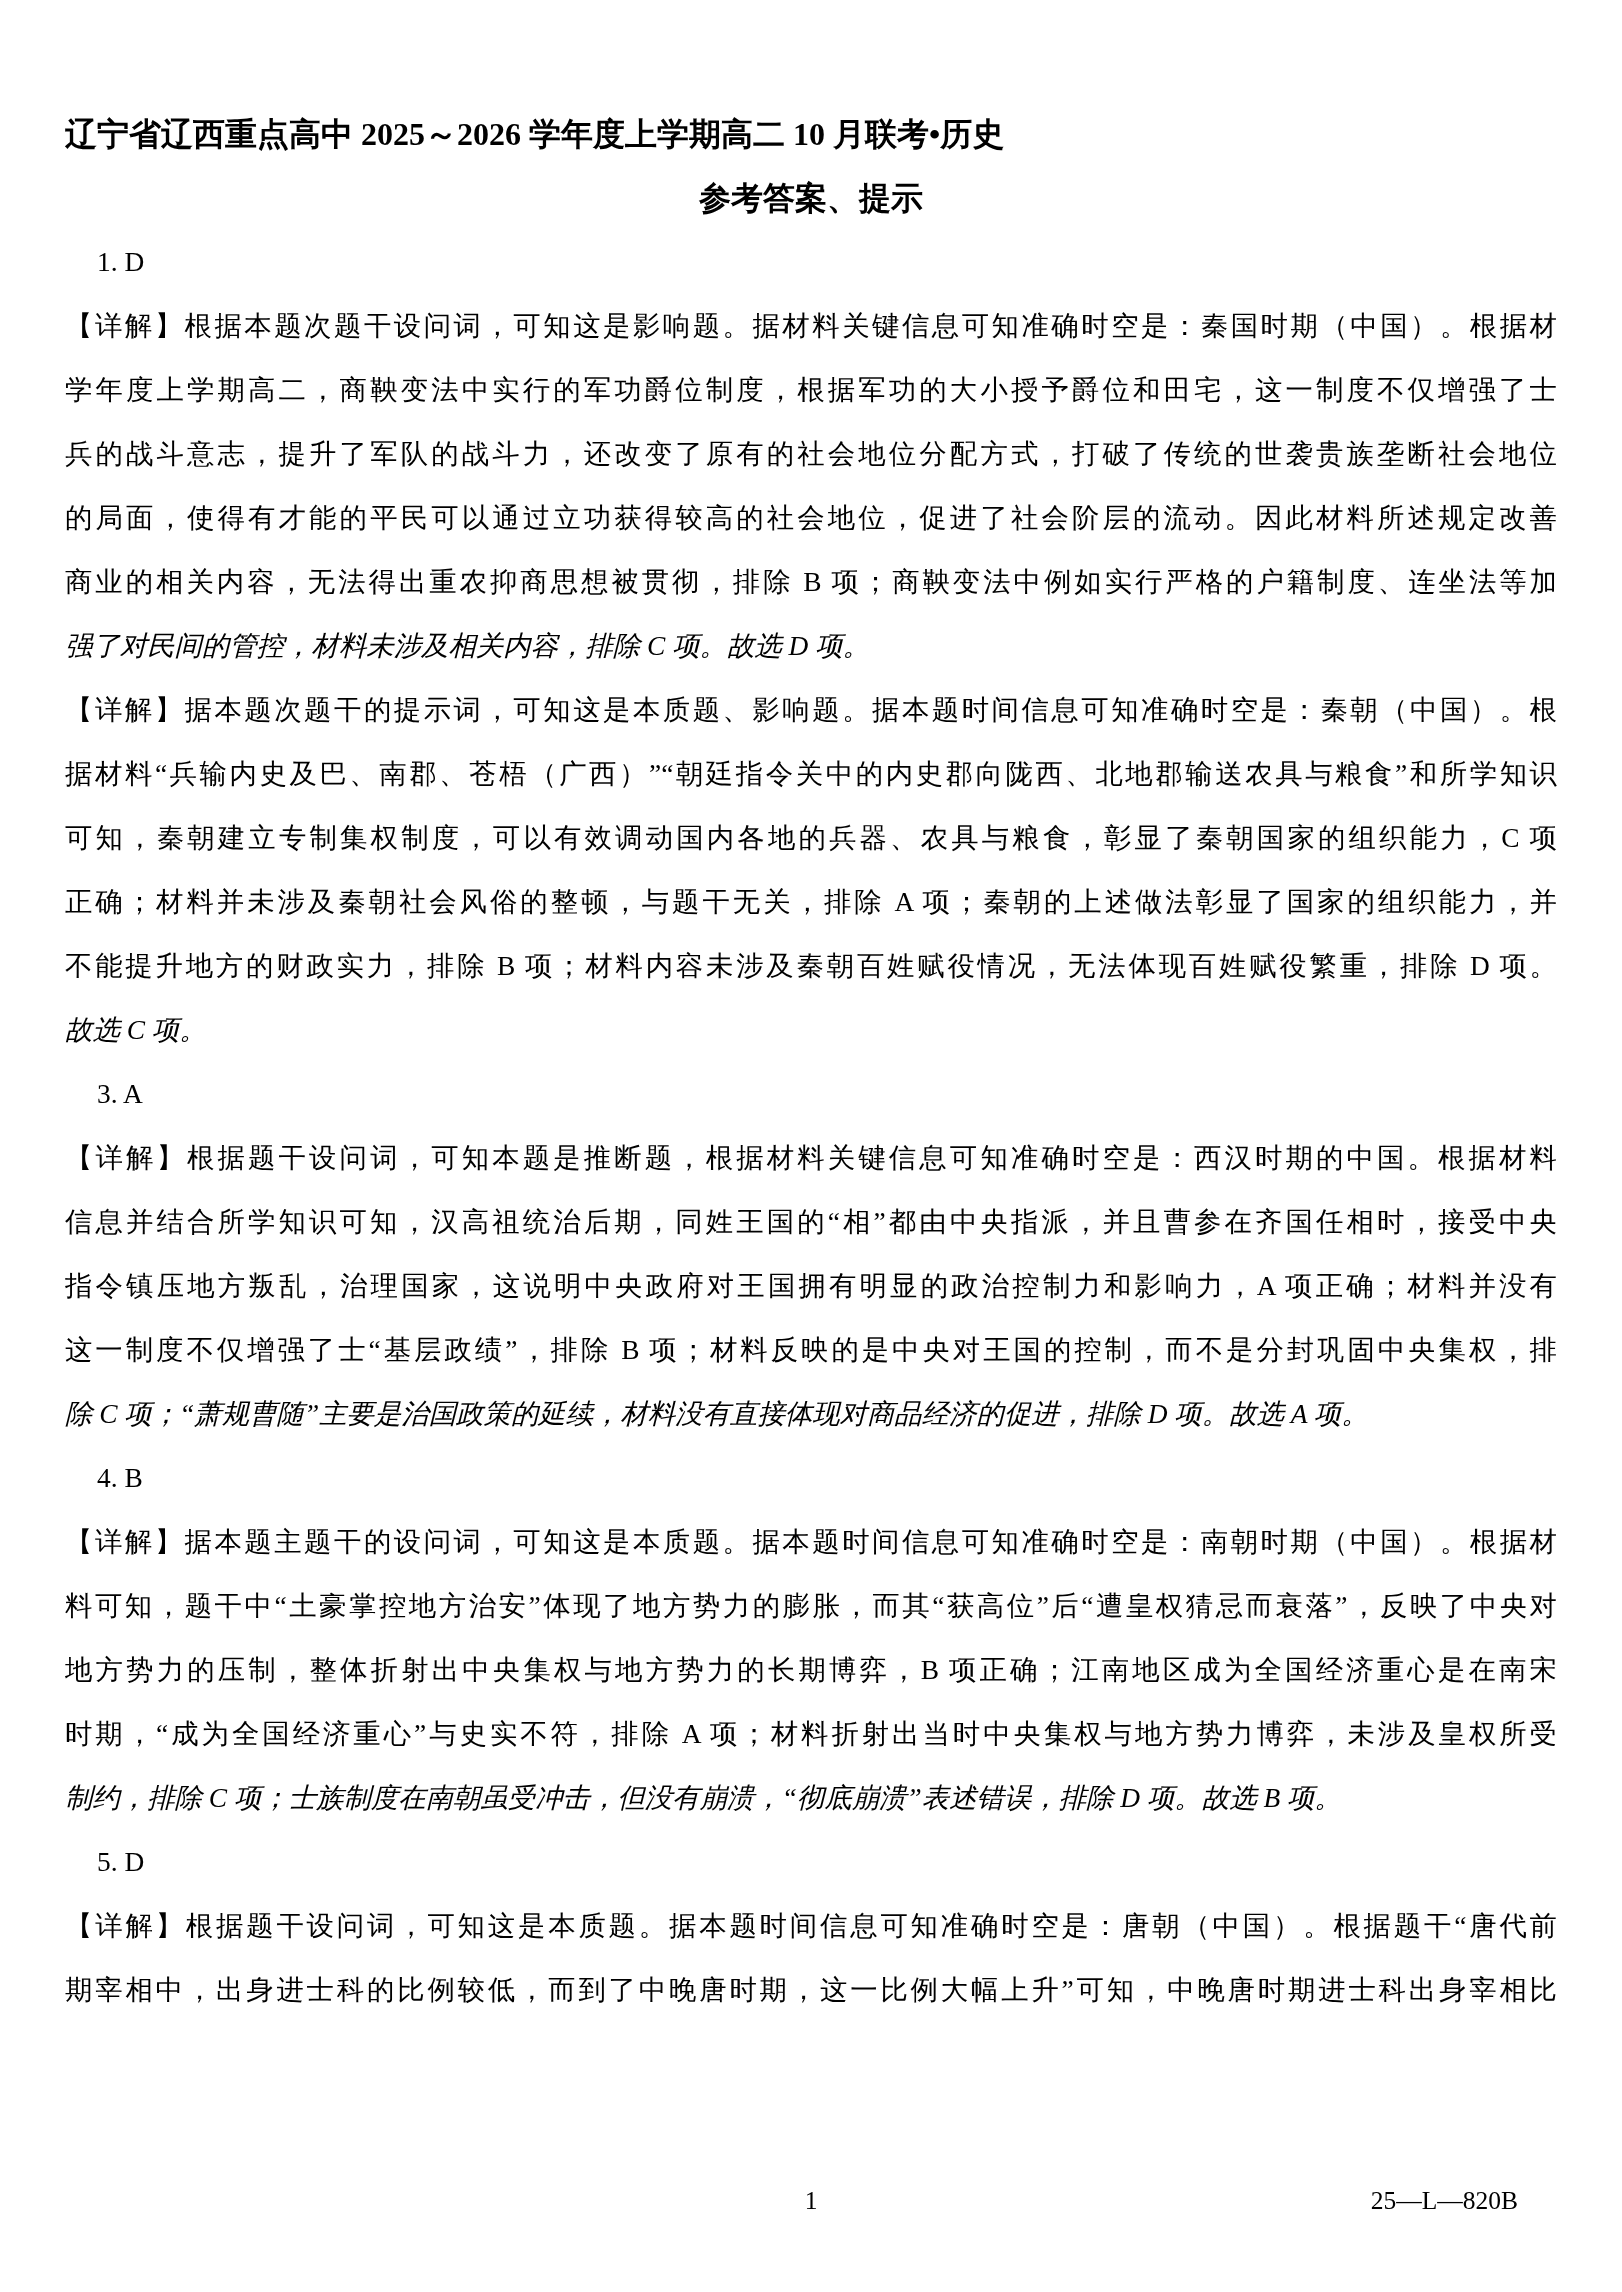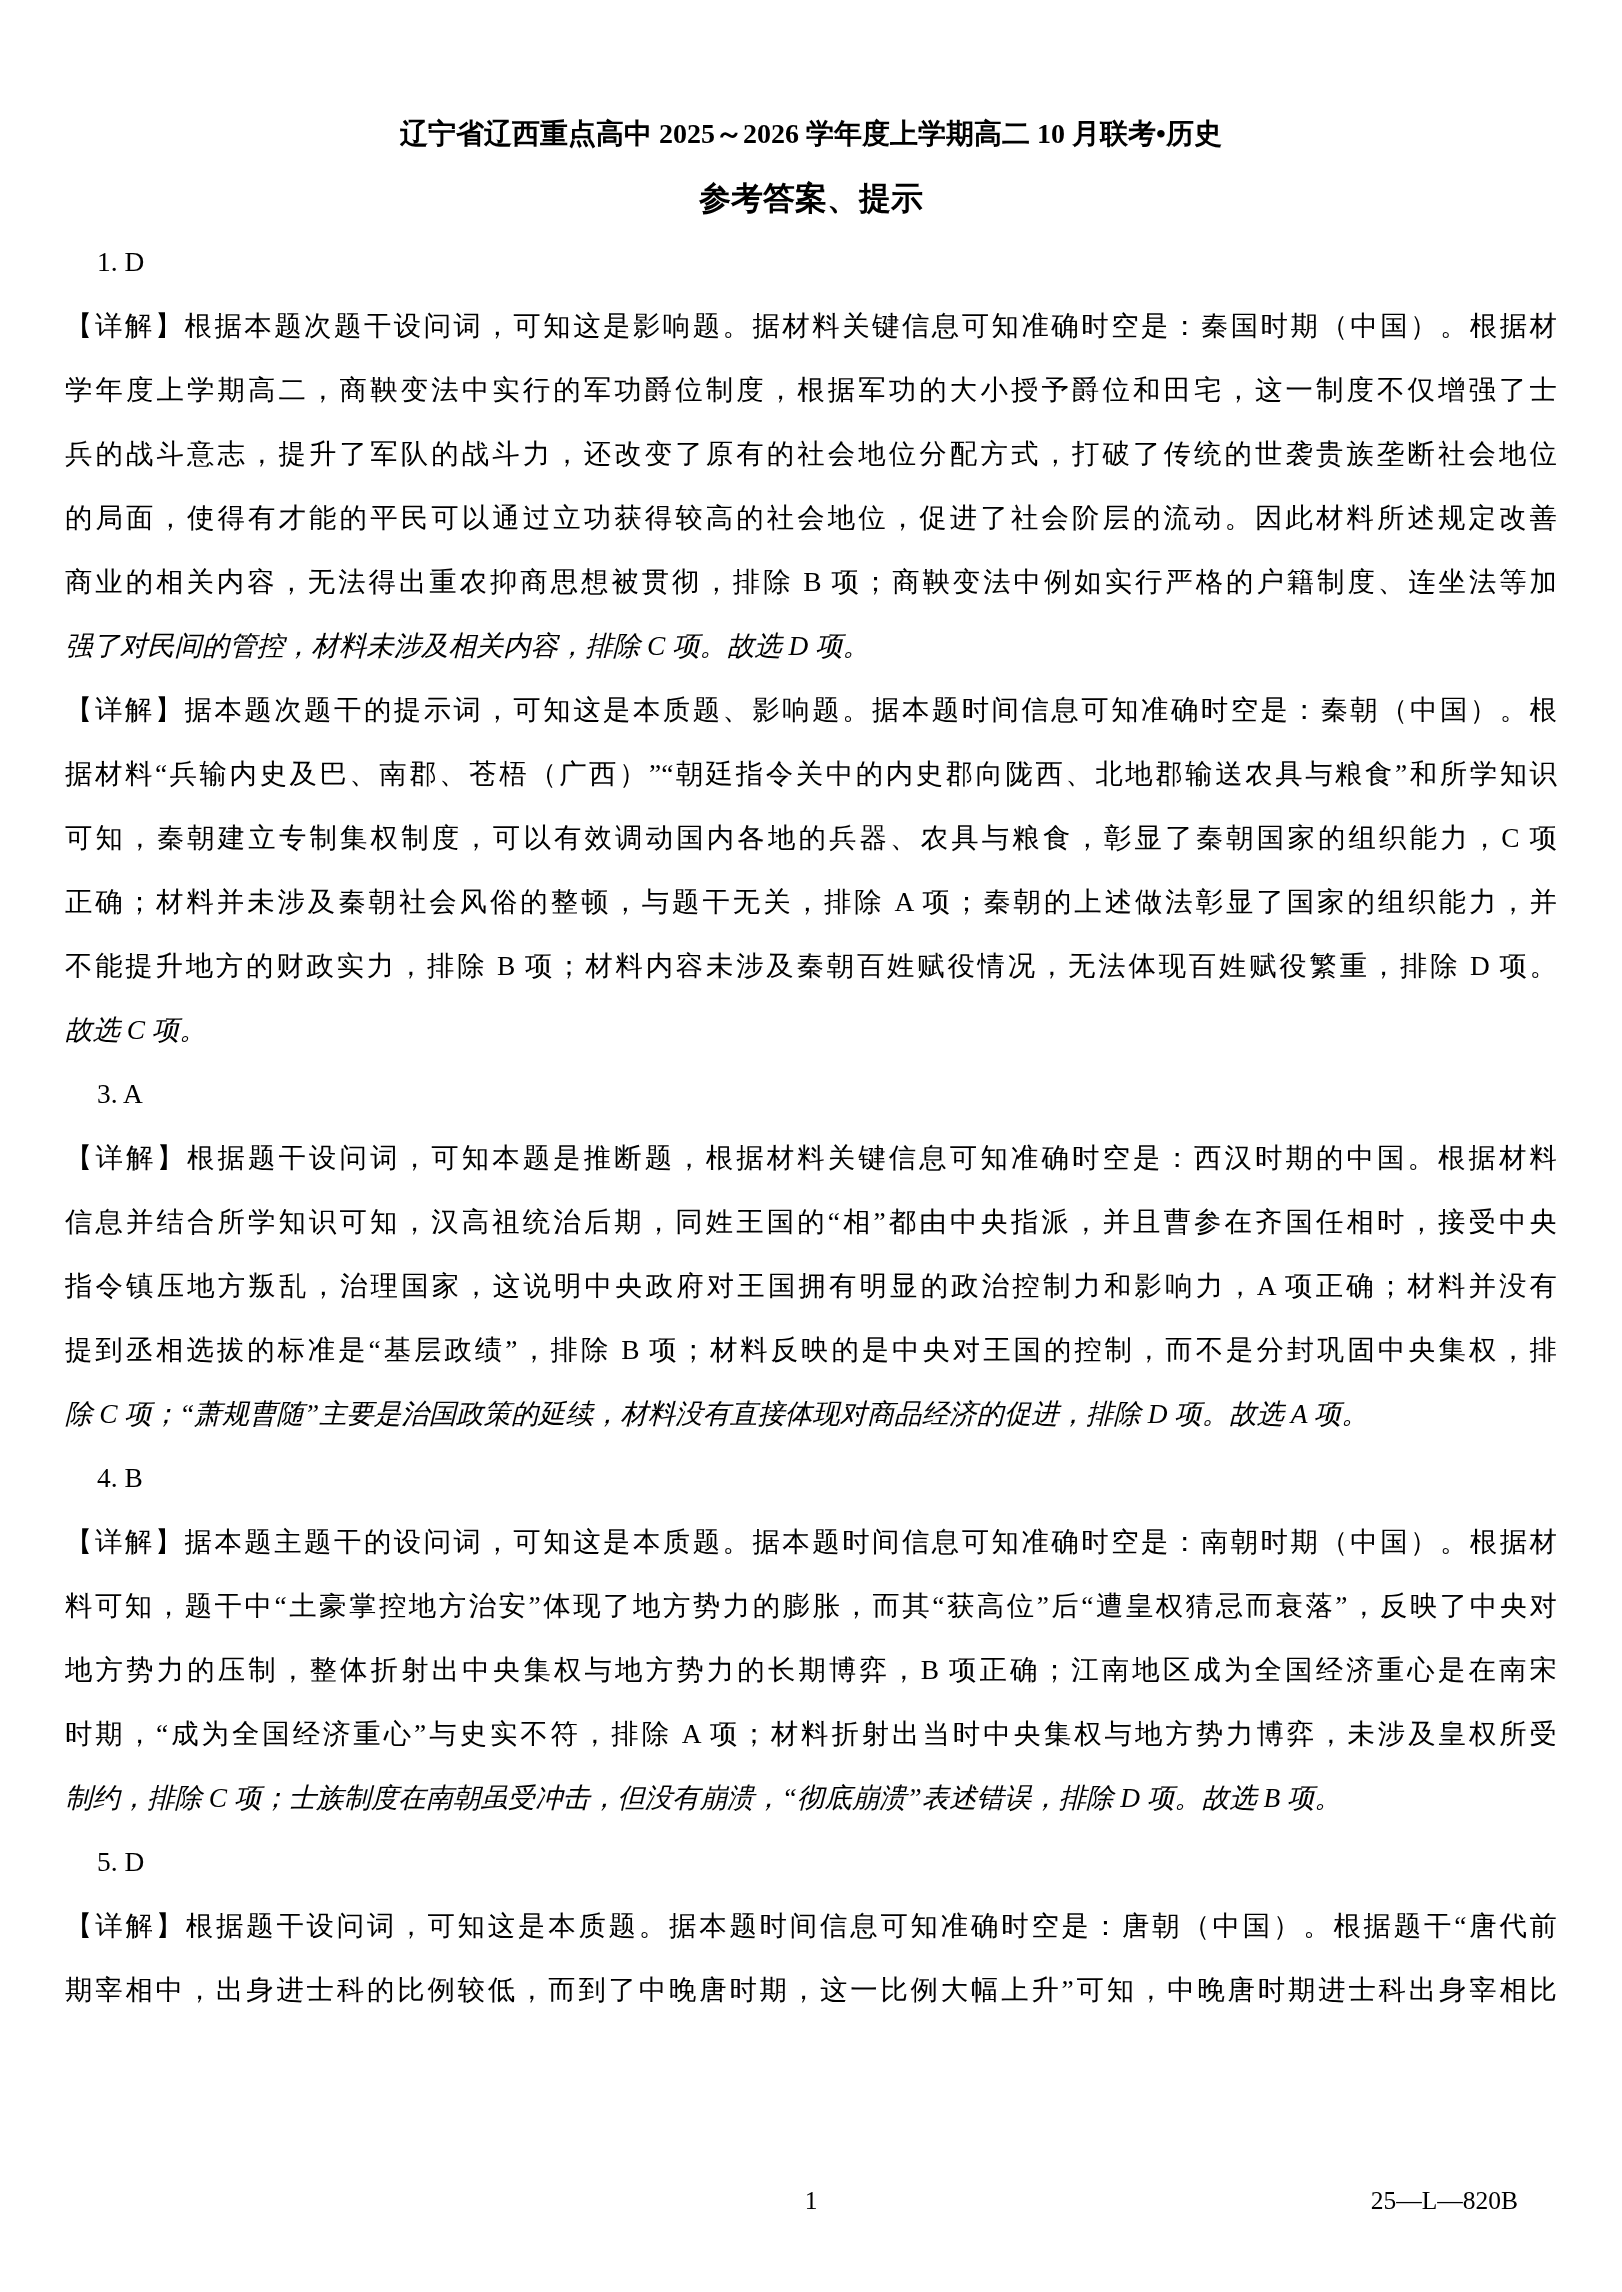--- a/index.html
+++ b/index.html
@@ -10,23 +10,22 @@
     margin: 0 auto;
     background: #ffffff;
     box-sizing: border-box;
     padding: 102px 65px 0 65px;
     font-family: "Liberation Serif", "DejaVu Serif", serif;
     color: #000000;
     overflow: hidden;
   }
   .doc-title {
     margin: 0;
-    font-size: 28px;
+    font-size: 32px;
     font-weight: bold;
-    text-align: center;
     line-height: 64px;
     white-space: nowrap;
   }
   .doc-subtitle {
     margin: 0;
     font-size: 32px;
     font-weight: bold;
     text-align: center;
     line-height: 64px;
   }
@@ -88,21 +87,21 @@
       <div class="detail-line">【详解】据本题次题干的提示词，可知这是本质题、影响题。据本题时间信息可知准确时空是：秦朝（中国）。根</div>
       <div class="detail-line">据材料“兵输内史及巴、南郡、苍梧（广西）”“朝廷指令关中的内史郡向陇西、北地郡输送农具与粮食”和所学知识</div>
       <div class="detail-line">可知，秦朝建立专制集权制度，可以有效调动国内各地的兵器、农具与粮食，彰显了秦朝国家的组织能力，C 项</div>
       <div class="detail-line">正确；材料并未涉及秦朝社会风俗的整顿，与题干无关，排除 A 项；秦朝的上述做法彰显了国家的组织能力，并</div>
       <div class="detail-line">不能提升地方的财政实力，排除 B 项；材料内容未涉及秦朝百姓赋役情况，无法体现百姓赋役繁重，排除 D 项。</div>
       <div class="detail-line para-end">故选 C 项。</div>
       <div class="answer-line">3. A</div>
       <div class="detail-line">【详解】根据题干设问词，可知本题是推断题，根据材料关键信息可知准确时空是：西汉时期的中国。根据材料</div>
       <div class="detail-line">信息并结合所学知识可知，汉高祖统治后期，同姓王国的“相”都由中央指派，并且曹参在齐国任相时，接受中央</div>
       <div class="detail-line">指令镇压地方叛乱，治理国家，这说明中央政府对王国拥有明显的政治控制力和影响力，A 项正确；材料并没有</div>
-      <div class="detail-line">提到丞相选拔的标准是“基层政绩”，排除 B 项；材料反映的是中央对王国的控制，而不是分封巩固中央集权，排</div>
+      <div class="detail-line">这一制度不仅增强了士“基层政绩”，排除 B 项；材料反映的是中央对王国的控制，而不是分封巩固中央集权，排</div>
       <div class="detail-line para-end">除 C 项；“萧规曹随”主要是治国政策的延续，材料没有直接体现对商品经济的促进，排除 D 项。故选 A 项。</div>
       <div class="answer-line">4. B</div>
       <div class="detail-line">【详解】据本题主题干的设问词，可知这是本质题。据本题时间信息可知准确时空是：南朝时期（中国）。根据材</div>
       <div class="detail-line">料可知，题干中“土豪掌控地方治安”体现了地方势力的膨胀，而其“获高位”后“遭皇权猜忌而衰落”，反映了中央对</div>
       <div class="detail-line">地方势力的压制，整体折射出中央集权与地方势力的长期博弈，B 项正确；江南地区成为全国经济重心是在南宋</div>
       <div class="detail-line">时期，“成为全国经济重心”与史实不符，排除 A 项；材料折射出当时中央集权与地方势力博弈，未涉及皇权所受</div>
       <div class="detail-line para-end">制约，排除 C 项；士族制度在南朝虽受冲击，但没有崩溃，“彻底崩溃”表述错误，排除 D 项。故选 B 项。</div>
       <div class="answer-line">5. D</div>
       <div class="detail-line">【详解】根据题干设问词，可知这是本质题。据本题时间信息可知准确时空是：唐朝（中国）。根据题干“唐代前</div>
       <div class="detail-line">期宰相中，出身进士科的比例较低，而到了中晚唐时期，这一比例大幅上升”可知，中晚唐时期进士科出身宰相比</div>

